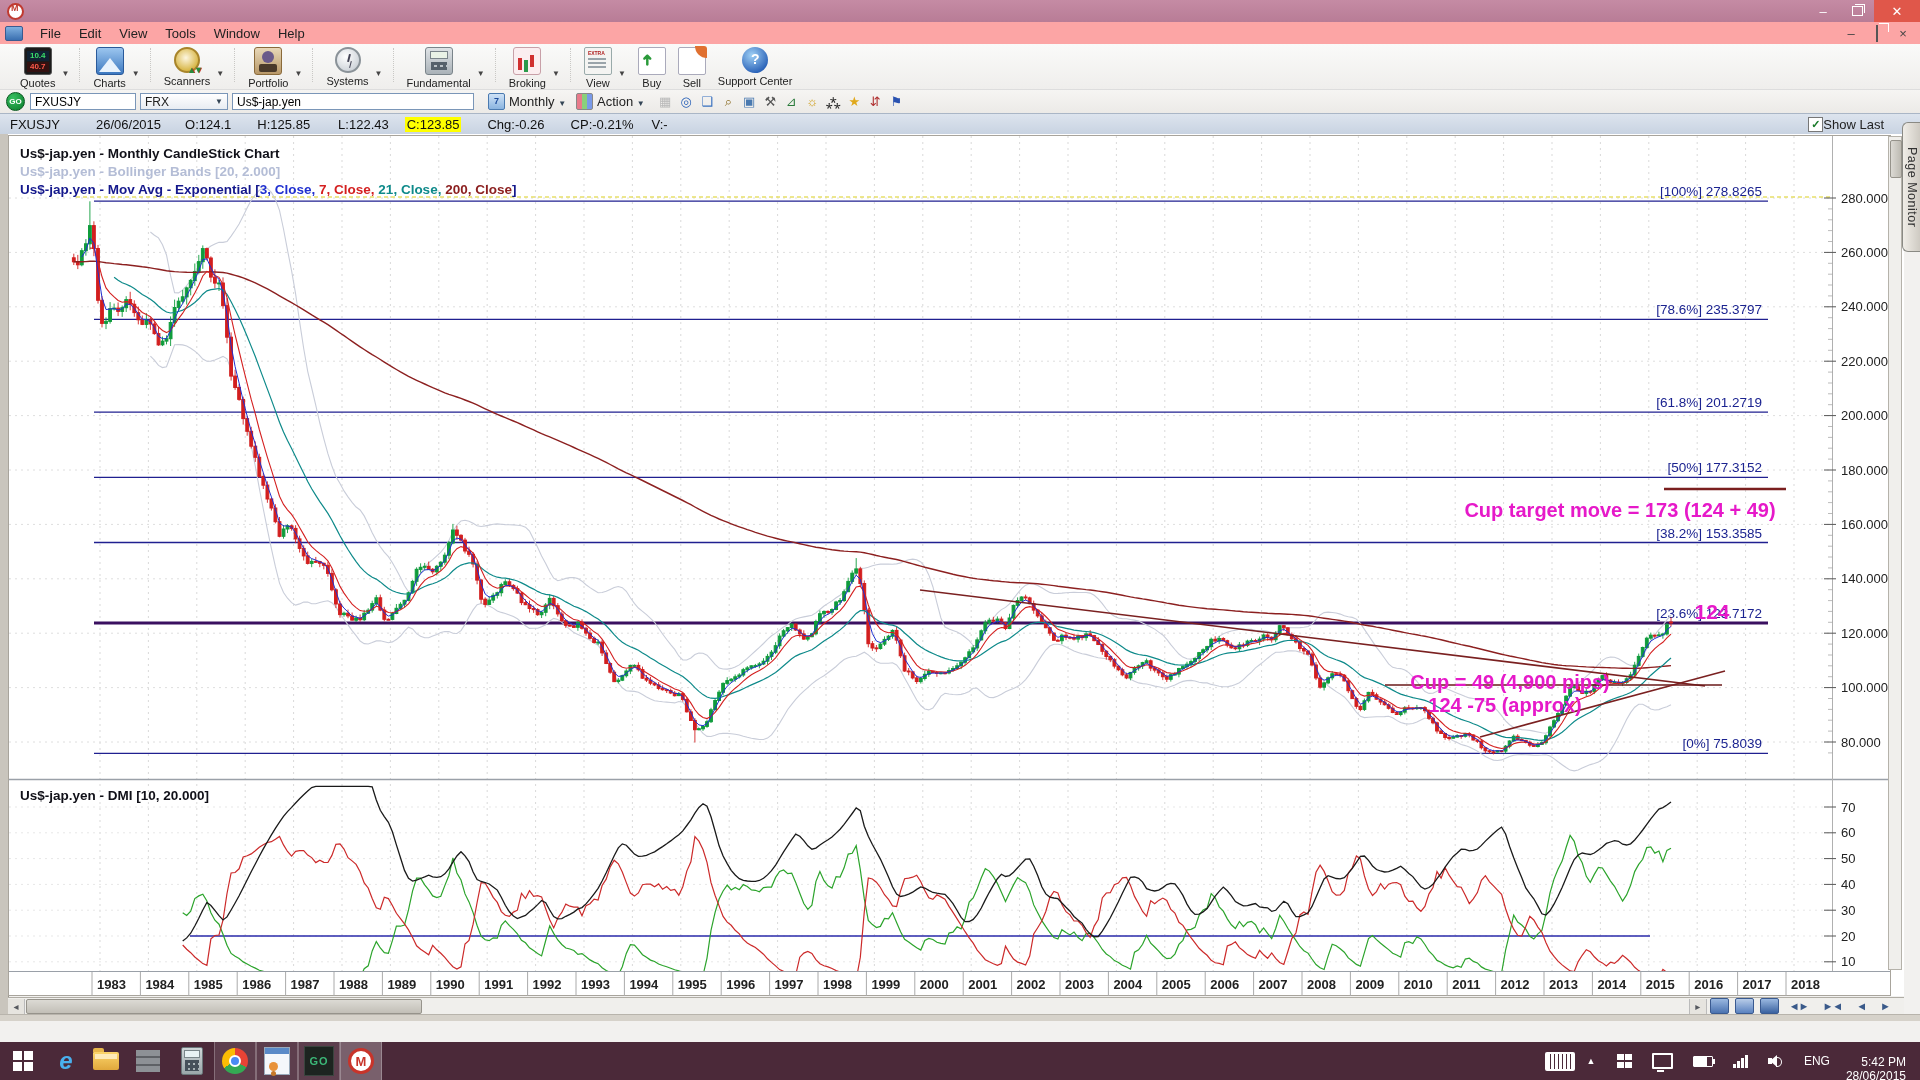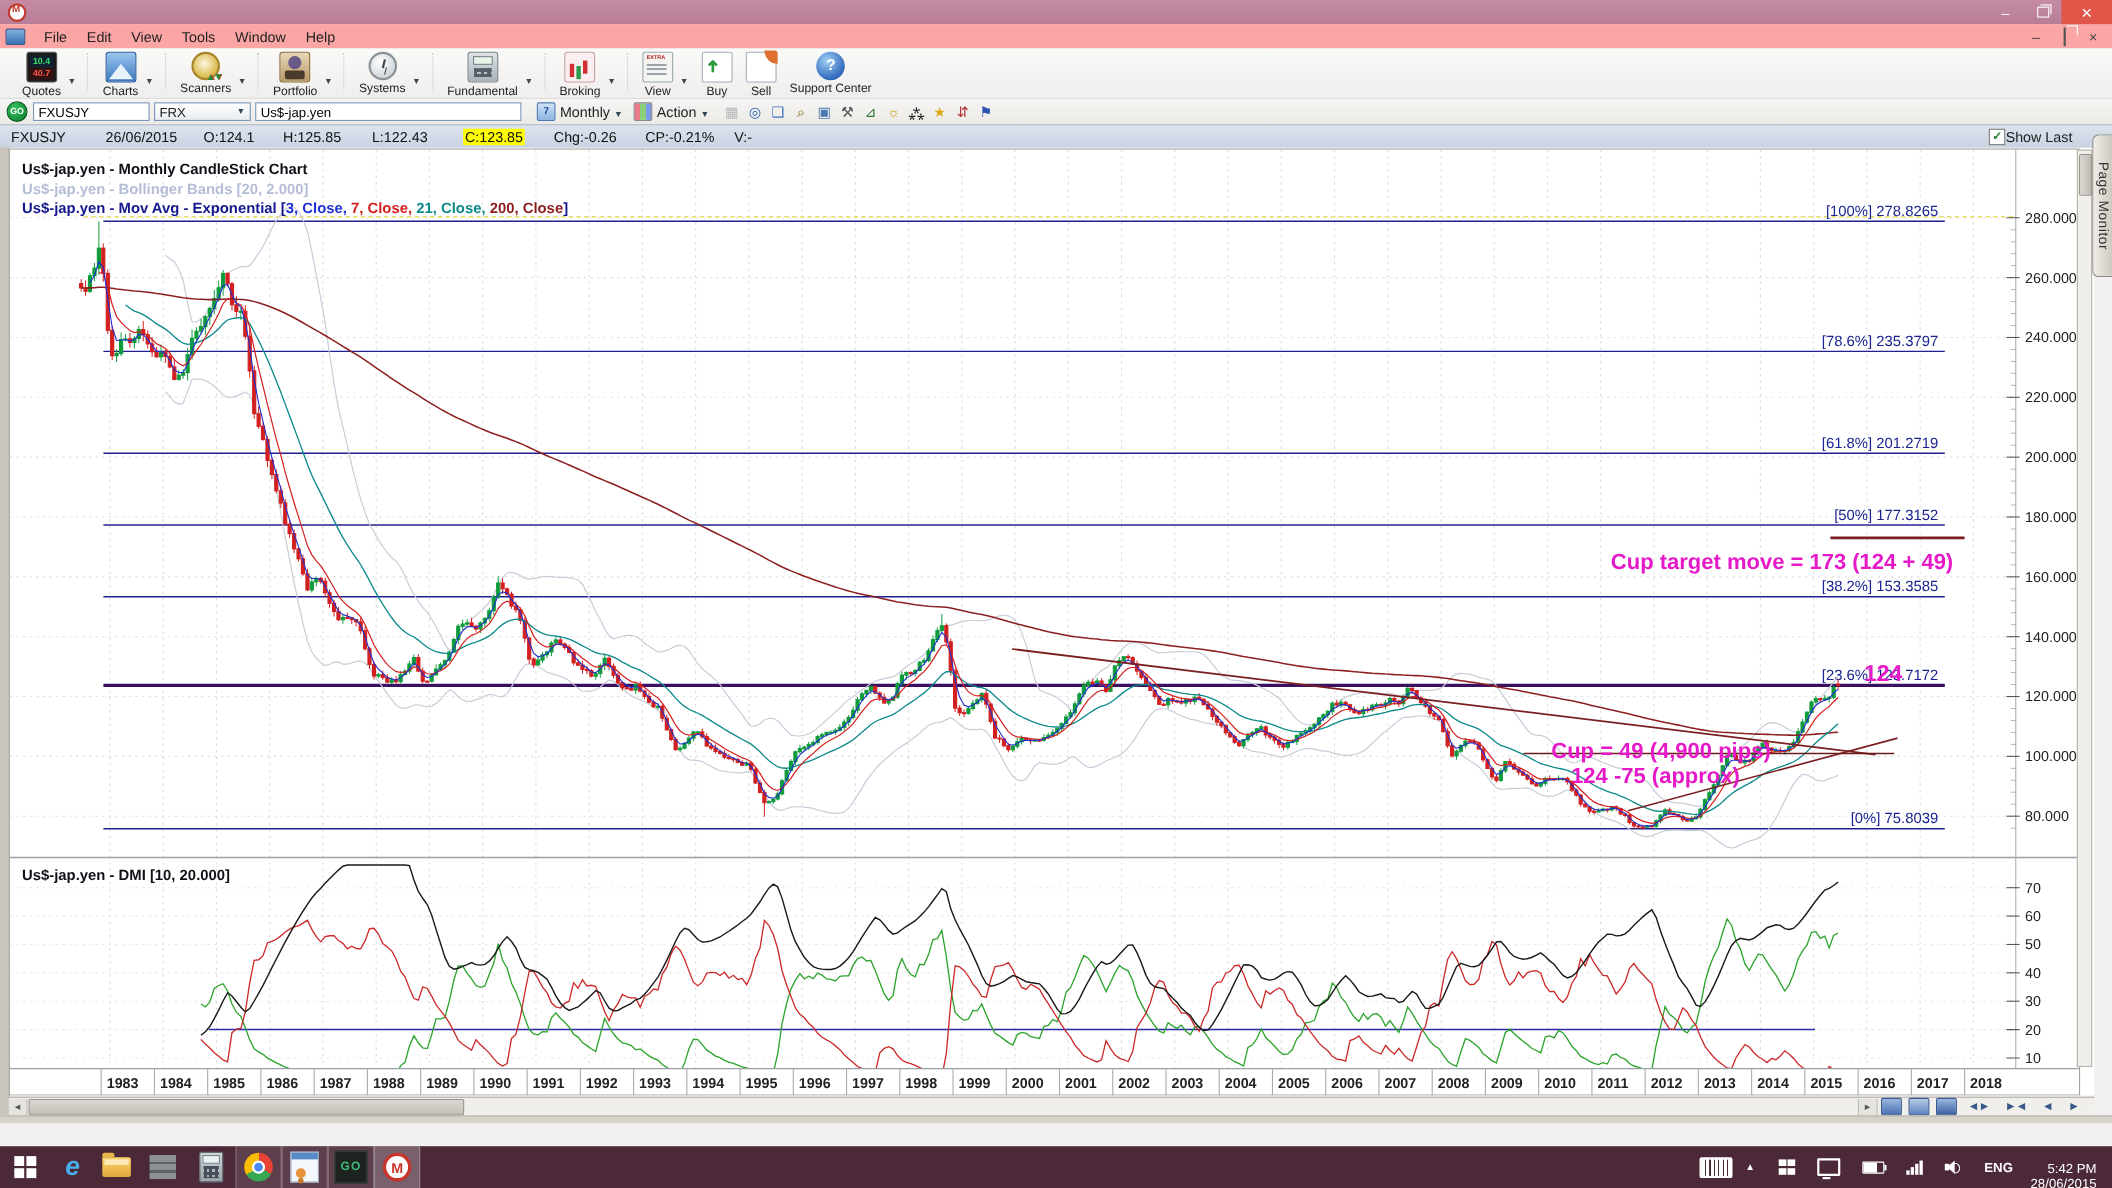--- a/index.html
+++ b/index.html
@@ -140,21 +140,21 @@
   .mon{width:17px;height:12px;border:2px solid #fff;border-radius:1px;position:relative;margin:0 10px;}
   .mon:after{content:"";position:absolute;left:3px;bottom:-5px;width:7px;height:2px;background:#fff;}
   .bat{width:18px;height:9px;border:1px solid #fff;border-radius:1px;position:relative;margin:0 10px;background:linear-gradient(90deg,#fff 0 70%,transparent 70%);}
   .bat:after{content:"";position:absolute;right:-3px;top:2px;width:2px;height:5px;background:#fff;}
   .sig{display:flex;align-items:flex-end;gap:1.5px;margin:0 10px;}
   .sig i{width:2.5px;background:#fff;display:block;}
   .spk{position:relative;width:14px;height:14px;margin:0 10px;}
   .spk:before{content:"";position:absolute;left:0;top:4px;width:4px;height:6px;background:#fff;}
   .spk:after{content:"";position:absolute;left:2px;top:1px;border-top:6px solid transparent;border-bottom:6px solid transparent;border-right:7px solid #fff;}
   .spk i{position:absolute;right:0px;top:3px;width:5px;height:8px;border:1.5px solid #fff;border-left:0;border-radius:0 6px 6px 0;}
-  .eng{font-size:12px;margin:0 12px;font-weight:bold;}
+  .eng{font-size:12px;margin:0 12px;}
   .clock{font-size:12px;text-align:right;line-height:14px;margin:16px 14px 0 4px;}
   text{font-family:"Liberation Sans",sans-serif;}
 </style>
 </head>
 <body>
 
 <div class="screen">
 
   <div class="abs titlebar">
     <div class="tlogo"></div>
@@ -276,21 +276,21 @@
         <div class="mini" style="color: rgb(42, 82, 176);">⚑</div>
       </div>
   </div>
 
   <div class="abs quotebar">
     <span style="margin-left:10px;width:62px">FXUSJY</span>
     <span style="margin-left:24px">26/06/2015</span>
     <span style="margin-left:24px">O:124.1</span>
     <span style="margin-left:26px">H:125.85</span>
     <span style="margin-left:28px">L:122.43</span>
-    <span style="margin-left:32px" class="qhl">C:123.85</span>
+    <span style="margin-left:16px" class="qhl">C:123.85</span>
     <span style="margin-left:26px">Chg:-0.26</span>
     <span style="margin-left:26px">CP:-0.21%</span>
     <span style="margin-left:18px">V:-</span>
     <div class="showlast">
       <span class="cbx">✓</span>
       <span>Show Last</span>
     </div>
   </div>
 
   <div class="abs chart-left-strip"></div>

